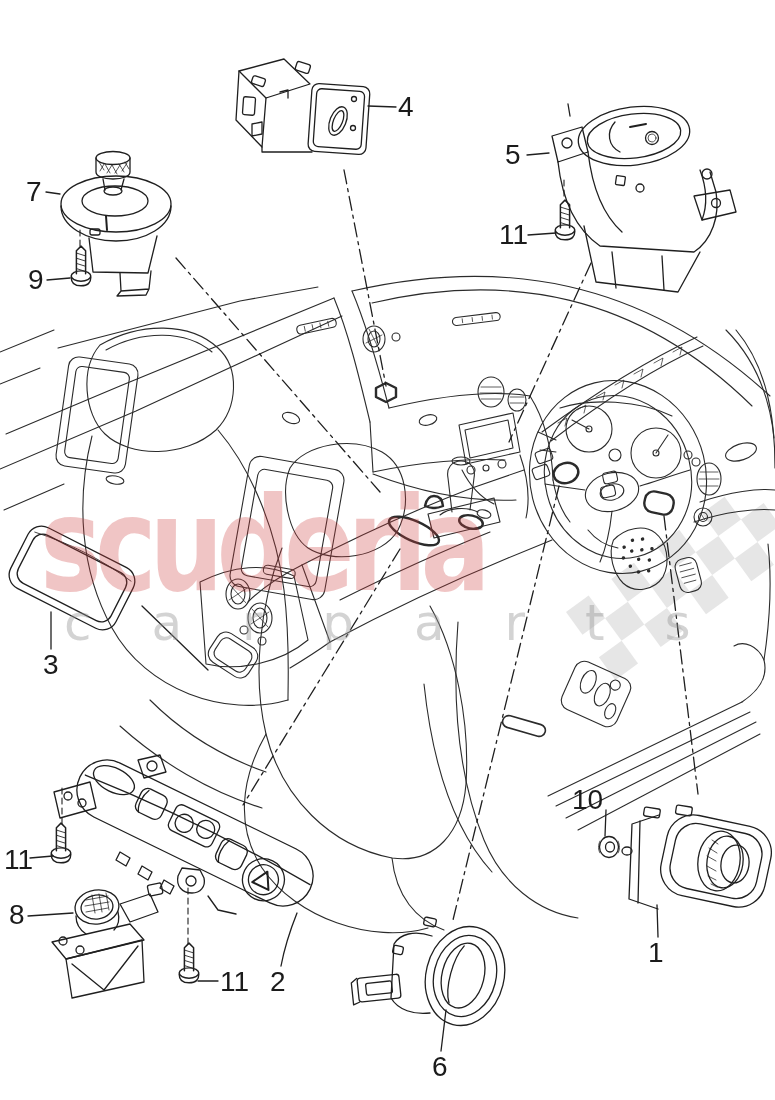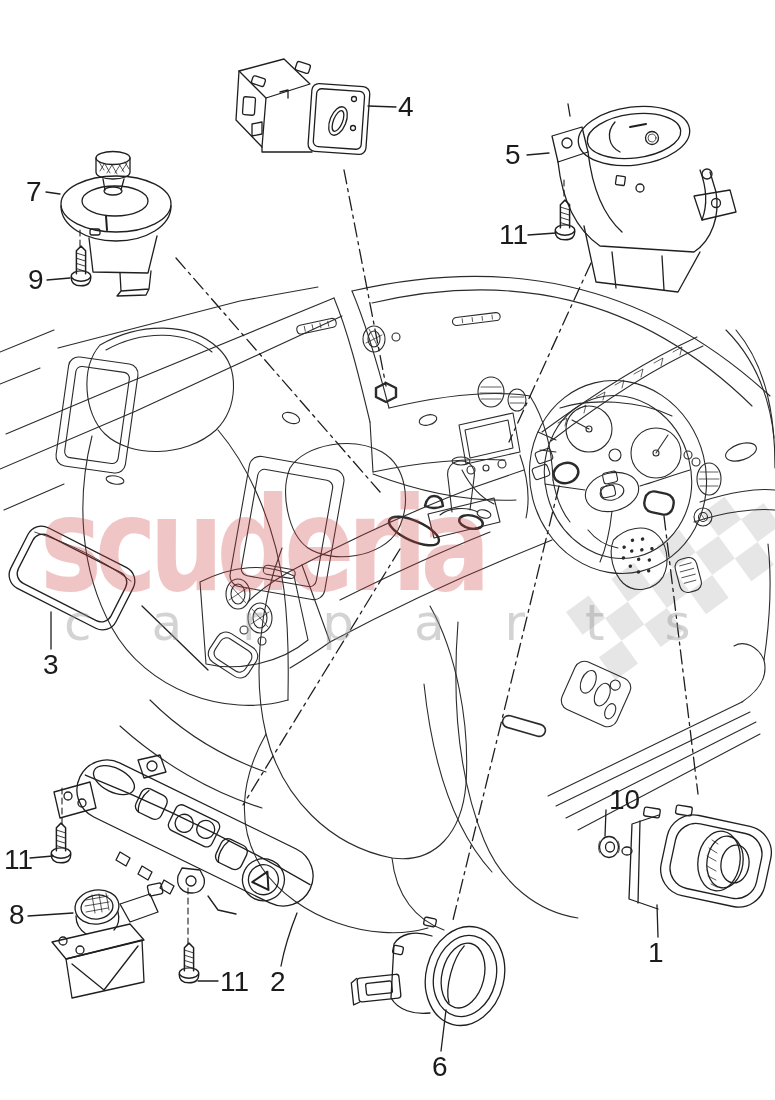--- a/index.html
+++ b/index.html
@@ -398,15 +398,15 @@
   <div class="callout" style="left:28px;top:266px">9</div>
   <div class="callout" style="left:398px;top:93px">4</div>
   <div class="callout" style="left:505px;top:141px">5</div>
   <div class="callout" style="left:499px;top:221px">11</div>
   <div class="callout" style="left:43px;top:651px">3</div>
   <div class="callout" style="left:4px;top:846px">11</div>
   <div class="callout" style="left:9px;top:901px">8</div>
   <div class="callout" style="left:220px;top:968px">11</div>
   <div class="callout" style="left:270px;top:968px">2</div>
   <div class="callout" style="left:432px;top:1053px">6</div>
-  <div class="callout" style="left:609px;top:786px">10</div>
+  <div class="callout" style="left:572px;top:786px">10</div>
   <div class="callout" style="left:648px;top:939px">1</div>
 </div>
 
 </body></html>

